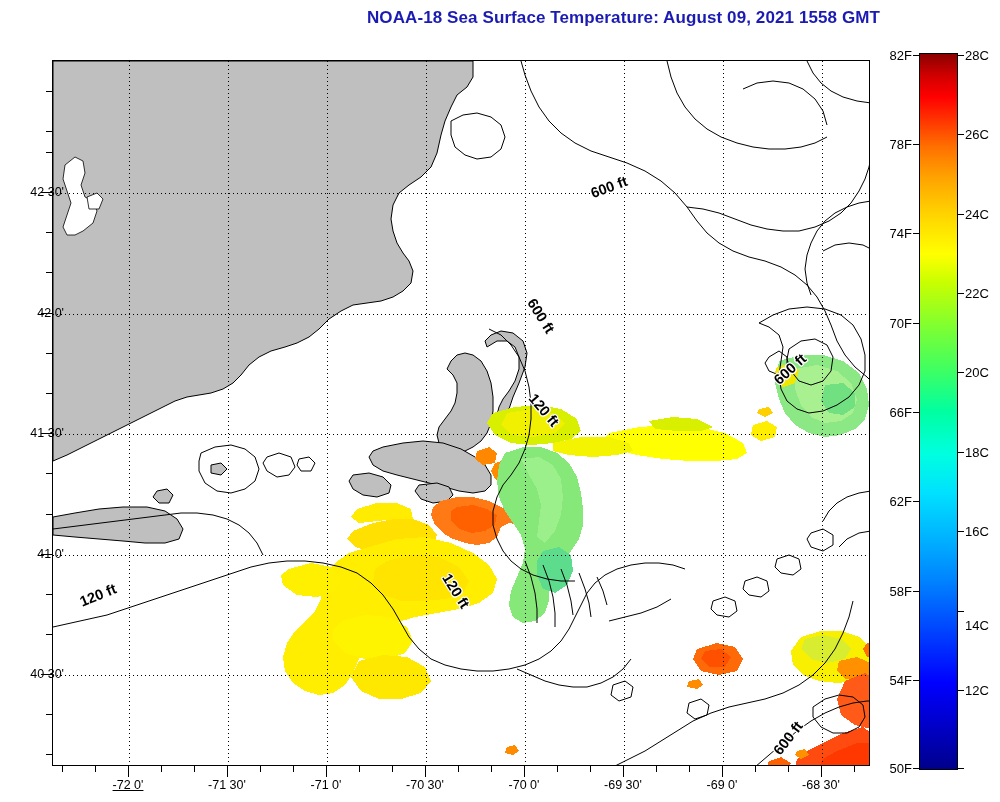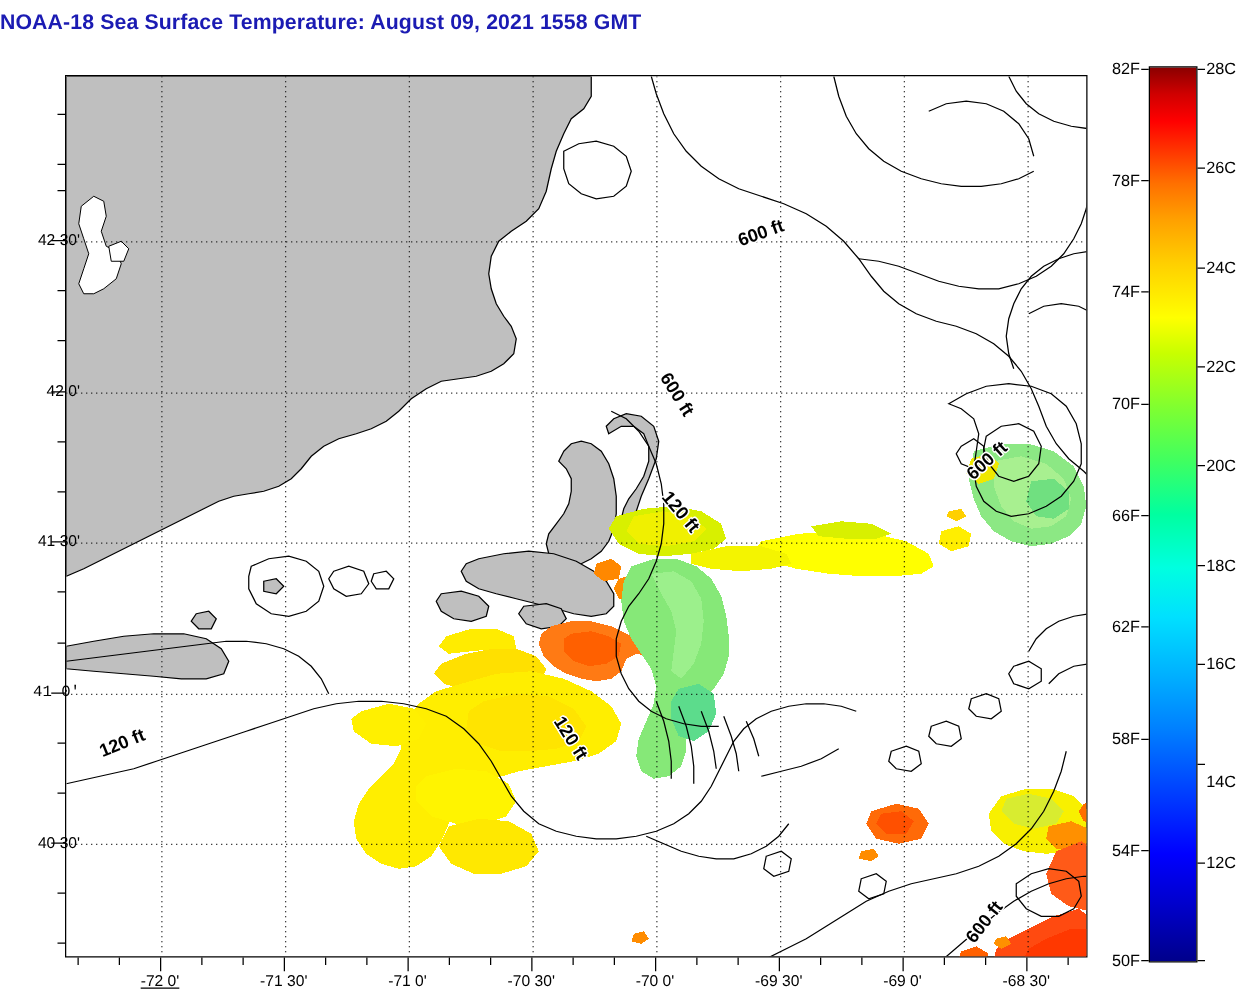--- a/index.html
+++ b/index.html
@@ -1,19 +1,19 @@
 <!DOCTYPE html>
 <html><head>
 <meta charset="utf-8">
 <style>
   html,body{margin:0;padding:0;background:#fff;}
   body{width:1000px;height:802px;position:relative;overflow:hidden;
        font-family:"Liberation Sans",sans-serif;}
 
-  #title-block{position:absolute;left:0;top:6px;width:880px;text-align:left;}
+  #title-block{position:absolute;left:0;top:6px;width:880px;text-align:right;}
   .title-line{color:#1b1bb3;font-weight:bold;font-size:17px;line-height:23px;
               letter-spacing:.1px;white-space:nowrap;}
 
   
   #plot{position:absolute;left:52px;top:60px;width:818px;height:706px;
         border:1px solid #000;box-sizing:border-box;background:#fff;overflow:hidden;}
   #plot-inner{position:absolute;inset:0;}
 
   .gridline{position:absolute;pointer-events:none;}
   .gl-v{top:0;bottom:0;width:1px;
@@ -355,21 +355,21 @@
   <div class="tick tick-y" style="top:473px;"></div>
   <div class="tick tick-y" style="top:514px;"></div>
   <div class="tick tick-y" style="top:594px;"></div>
   <div class="tick tick-y" style="top:634px;"></div>
   <div class="tick tick-y" style="top:714px;"></div>
   <div class="tick tick-y" style="top:754px;"></div>
 
   <div class="ylab-wrap" style="top:192px;">42 30'</div>
   <div class="ylab-wrap" style="top:313px;">42 0'</div>
   <div class="ylab-wrap" style="top:433px;">41 30'</div>
-  <div class="ylab-wrap" style="top:554px;font-family:Liberation Mono, monospace;">41 0'</div>
+  <div class="ylab-wrap" style="top:554px;">41 0'</div>
   <div class="ylab-wrap" style="top:674px;">40 30'</div>
 </div>
 
 <div id="cbar-wrap">
   <div id="cbar"></div>
 
   <div>
     <div class="cb-tick left" style="top:2px;"></div>
     <div class="cb-tick left" style="top:91px;"></div>
     <div class="cb-tick left" style="top:180px;"></div>

